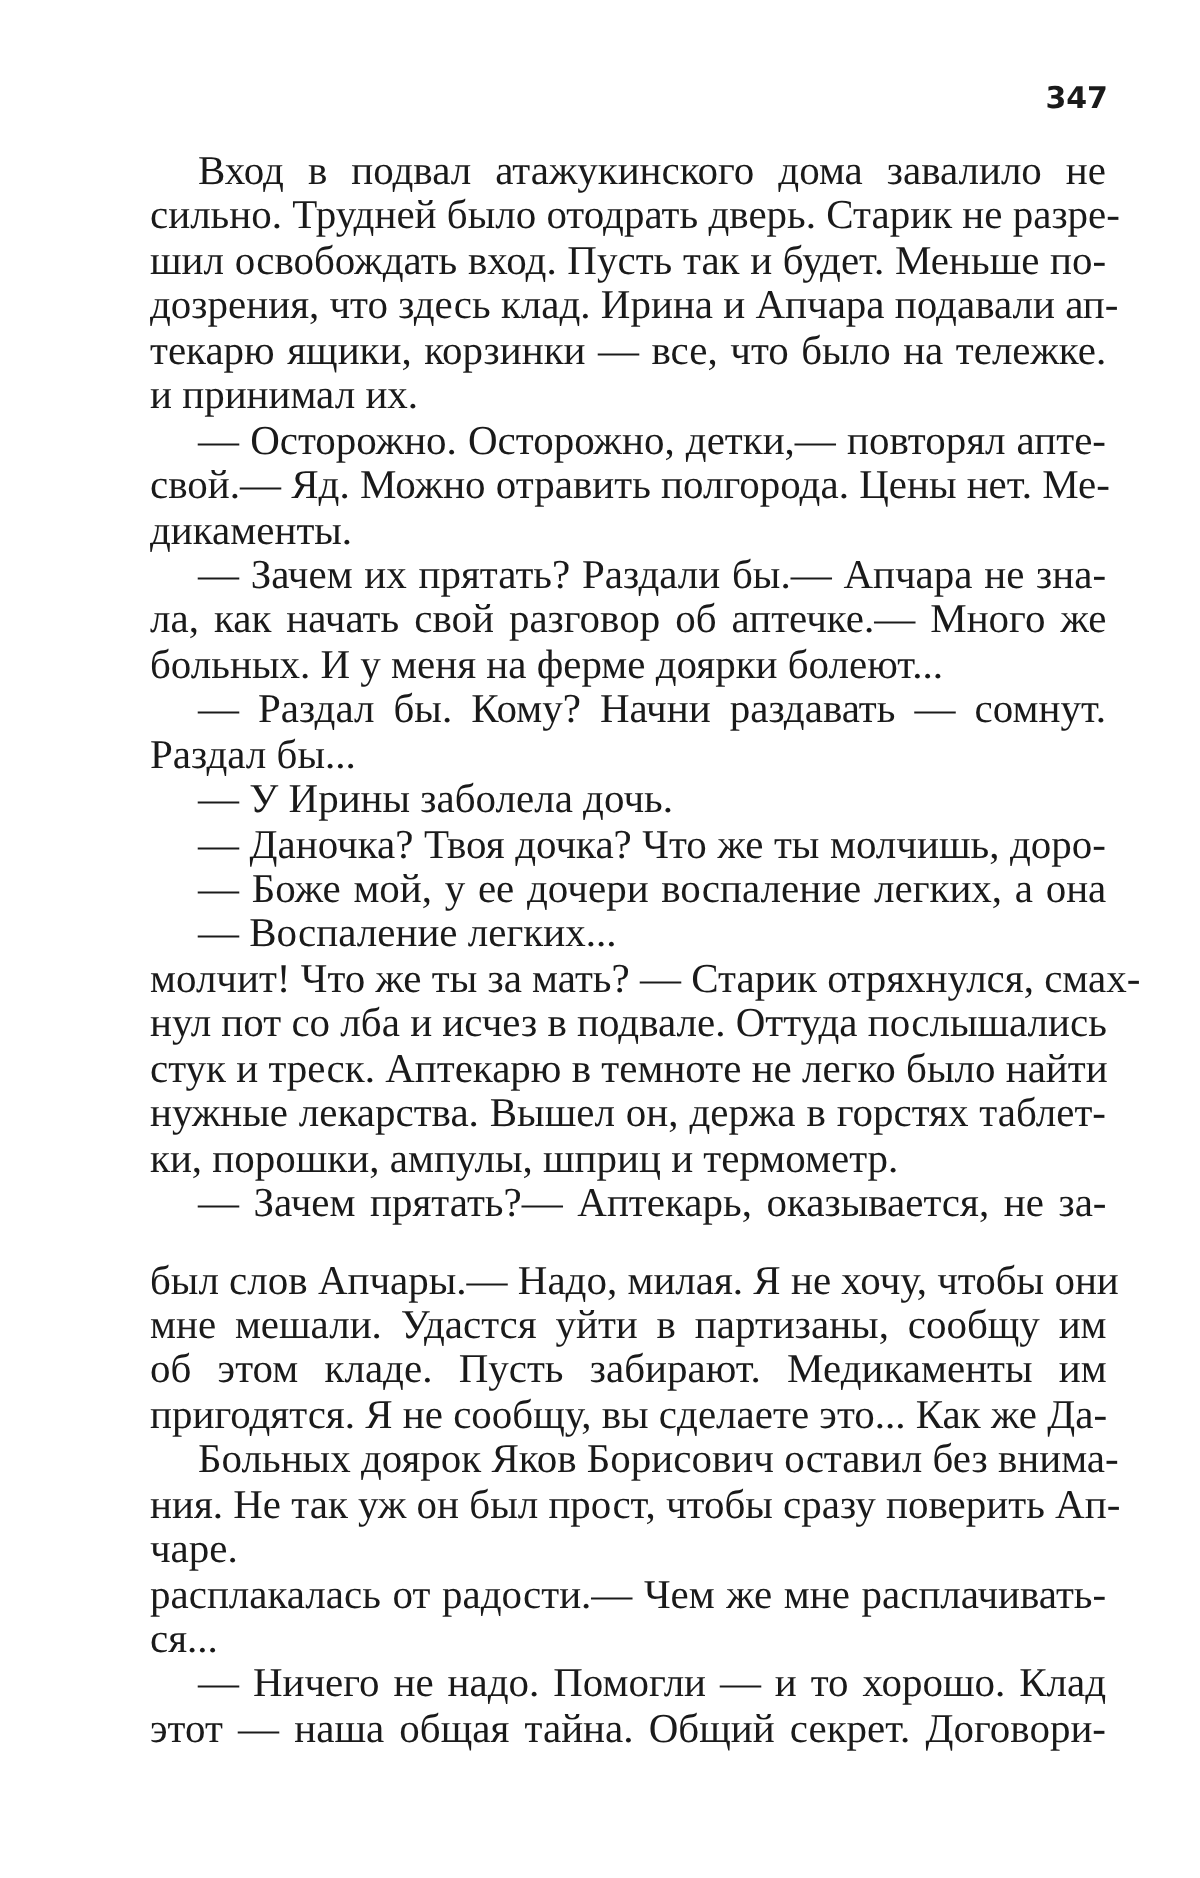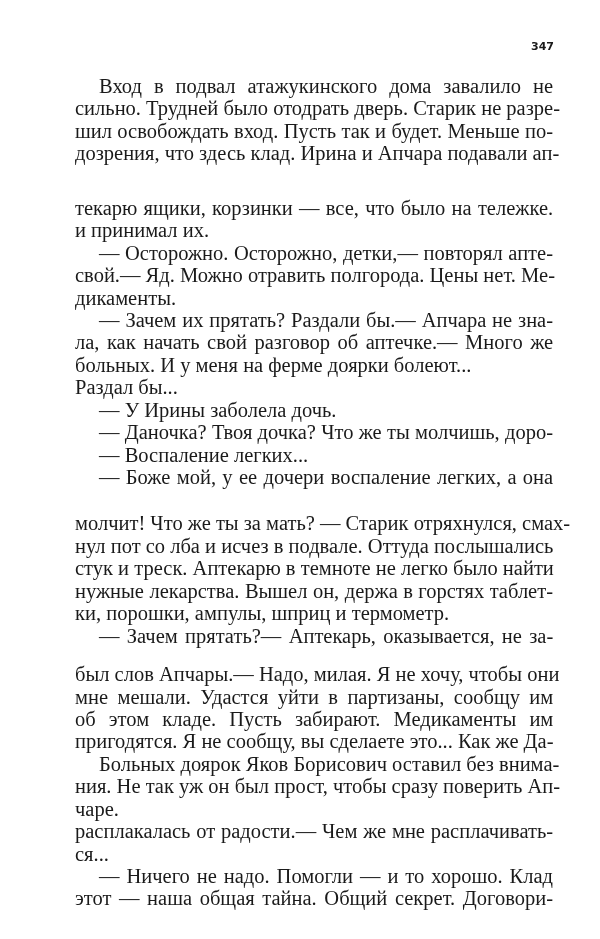--- a/index.html
+++ b/index.html
@@ -1,53 +1,54 @@
 <!DOCTYPE html>
 <html><head>
 <meta charset="utf-8">
 <style>
   html, body { margin:0; padding:0; background:#ffffff; }
   body { width:600px; height:939px; position:relative; overflow:hidden; }
   .page-number {
     position:absolute; top:40px; right:46px;
-    font-family:"DejaVu Sans", sans-serif; font-weight:bold; font-size:11px; color:#1a1a1a;
+    font-family:"DejaVu Sans", sans-serif; font-weight:bold; font-size:15px; color:#1a1a1a;
   }
   .text-block {
     position:absolute; top:75px; left:75px; width:478px;
     font-family:"Liberation Serif", "DejaVu Serif", serif;
     font-size:20.5px; line-height:22.45px; color:#1a1a1a;
   }
   .line { display:block; white-space:nowrap; text-align:justify; text-align-last:justify; height:22.45px; }
   .line.last { text-align-last:left; }
   .line.indent { padding-left:24px; }
 </style>
 </head>
 <body>
 
 <div>
   <div class="page-number">347</div>
   <div class="text-block" id="text-block">
       <span class="line indent" style="white-space: nowrap; display: block; word-spacing: 5.85714px;">Вход в подвал  атажукинского дома завалило не</span>
       <span class="line" style="white-space: nowrap; display: block;">сильно. Трудней было отодрать дверь. Старик не разре-</span>
       <span class="line" style="white-space: nowrap; display: block; word-spacing: 0.222222px;">шил освобождать вход. Пусть так и будет.  Меньше по-</span>
       <span class="line" style="white-space: nowrap; display: block;">дозрения, что здесь клад. Ирина и Апчара подавали ап-</span>
-      <span class="line" style="white-space: nowrap; display: block; word-spacing: 1.125px; margin-top: 32px;">текарю ящики, корзинки — все, что было на тележке.</span>
+      <span class="line" style="white-space: nowrap; display: block; word-spacing: 1.125px;">текарю ящики, корзинки — все, что было на тележке.</span>
       <span class="line last">и принимал их.</span>
       <span class="line indent" style="white-space: nowrap; display: block; word-spacing: 0.4px;">— Осторожно. Осторожно, детки,— повторял апте-</span>
       <span class="line" style="white-space: nowrap; display: block;">свой.— Яд. Можно отравить полгорода. Цены нет. Ме-</span>
       <span class="line last">дикаменты.</span>
       <span class="line indent" style="white-space: nowrap; display: block; word-spacing: 0.75px;">— Зачем их прятать? Раздали бы.— Апчара не зна-</span>
       <span class="line" style="white-space: nowrap; display: block; word-spacing: 2.375px;">ла, как начать свой разговор об аптечке.— Много же</span>
       <span class="line last">больных. И у меня на ферме доярки болеют...</span>
+      <span class="line indent" style="white-space: nowrap; display: block; word-spacing: 3.875px;">— Раздал бы. Кому? Начни  раздавать — сомнут.</span>
       <span class="line last">Раздал бы...</span>
       <span class="line indent last">— У Ирины заболела дочь.</span>
       <span class="line indent" style="white-space: nowrap; display: block; word-spacing: 0.125px;">— Даночка? Твоя дочка? Что же ты молчишь, доро-</span>
+      <span class="line indent" style="white-space: nowrap; display: block; word-spacing: 1.22222px;">— Боже мой, у ее дочери воспаление легких, а она</span>
       <span class="line indent last">— Воспаление легких...</span>
-      <span class="line indent" style="white-space: nowrap; display: block; word-spacing: 1.22222px;">— Боже мой, у ее дочери воспаление легких, а она</span>
-      <span class="line" style="white-space: nowrap; display: block; margin-top: 24px;">молчит! Что же ты за мать? — Старик отряхнулся, смах-</span>
+      <span class="line" style="white-space: nowrap; display: block;">молчит! Что же ты за мать? — Старик отряхнулся, смах-</span>
       <span class="line" style="white-space: nowrap; display: block;">нул пот со лба и исчез в подвале. Оттуда послышались</span>
       <span class="line" style="white-space: nowrap; display: block;">стук и треск. Аптекарю в темноте не легко было найти</span>
       <span class="line" style="white-space: nowrap; display: block; word-spacing: 0.285714px;">нужные лекарства. Вышел он, держа в горстях таблет-</span>
       <span class="line last">ки, порошки, ампулы, шприц и термометр.</span>
       <span class="line indent" style="white-space: nowrap; display: block; word-spacing: 2.16667px;">— Зачем прятать?— Аптекарь, оказывается, не за-</span>
       <span class="line" style="white-space: nowrap; display: block; margin-top: 16px;">был слов Апчары.— Надо, милая. Я не хочу, чтобы они</span>
       <span class="line" style="white-space: nowrap; display: block; word-spacing: 4.28571px;">мне мешали. Удастся уйти в партизаны, сообщу им</span>
       <span class="line" style="white-space: nowrap; display: block; word-spacing: 8px;">об этом кладе. Пусть забирают. Медикаменты им</span>
       <span class="line" style="white-space: nowrap; display: block;">пригодятся. Я не сообщу, вы сделаете это... Как же Да-</span>
       <span class="line indent" style="white-space: nowrap; display: block;">Больных доярок Яков Борисович оставил без внима-</span>

